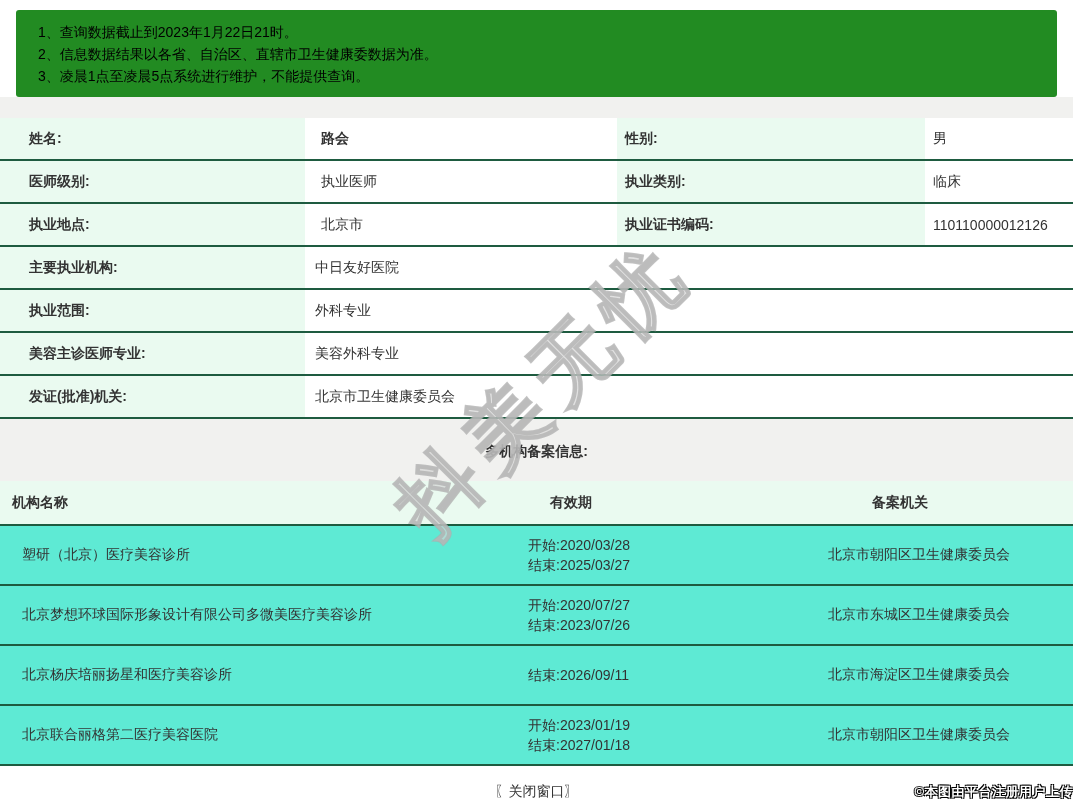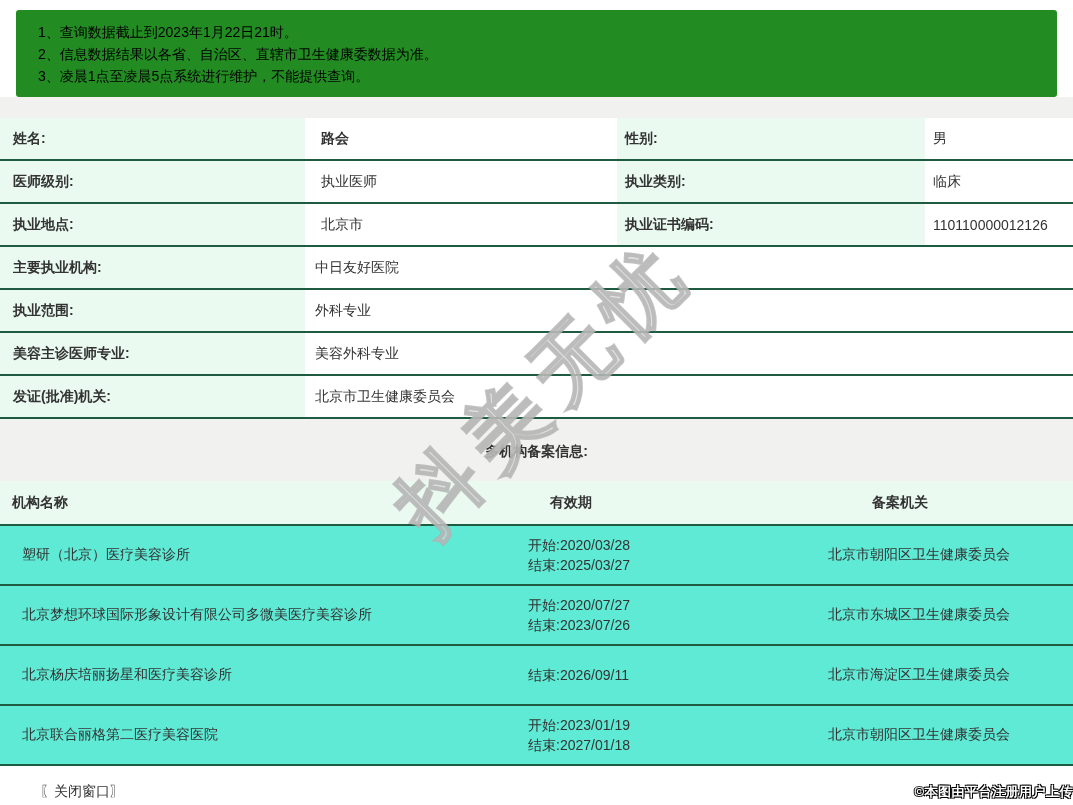--- a/index.html
+++ b/index.html
@@ -38,21 +38,21 @@
   
   .info-row {
     display: flex;
     height: 43px;
     border-bottom: 2px solid #1e5b40;
     align-items: stretch;
   }
   .cell { display: flex; align-items: center; }
   .cell.label  { background: #eafaf0; font-weight: bold; }
   .cell.value  { background: #ffffff; }
-  .c1 { width: 305px; padding-left: 13px; }
+  .c1 { width: 305px; padding-left: 29px; }
   .c2 { width: 310px; padding-left: 16px; }
   .c3 { width: 310px; padding-left: 8px; border-left: 2px solid #ffffff; }
   .c4 { flex: 1; padding-left: 8px; }
   .cfull { flex: 1; padding-left: 10px; }
   .bold-value { font-weight: bold; }
 
   
   .org-header {
     display: flex;
     height: 45px;
@@ -73,23 +73,23 @@
   .org-row .oc1 { padding-left: 22px; }
   .oc2 { width: 300px; padding-left: 13px; }
   .oc3 { flex: 1; padding-left: 13px; }
   .dates div { line-height: 20px; }
   .date-label { margin-right: 0; }
 
   
   .footer {
     height: 40px;
     padding-top: 17px;
+    text-align: center;
     position: relative;
     background: #ffffff;
-    padding-left: 40px;
   }
   .close-link { color: #333333; text-decoration: none; cursor: pointer; }
 
   .copyright {
     position: absolute;
     right: 0;
     bottom: 4px;
     font-size: 13px;
     font-weight: bold;
     color: #ffffff;

